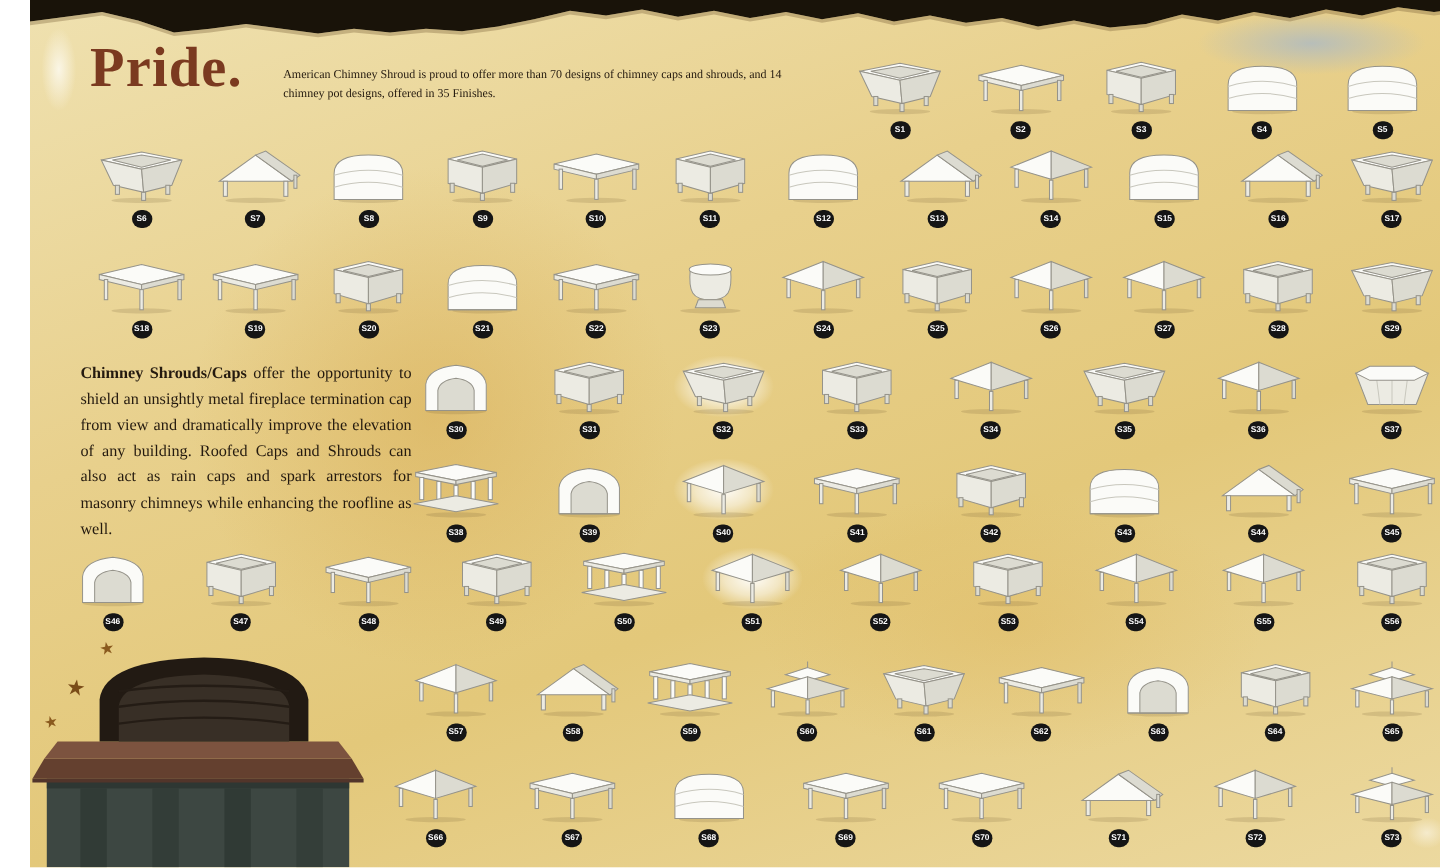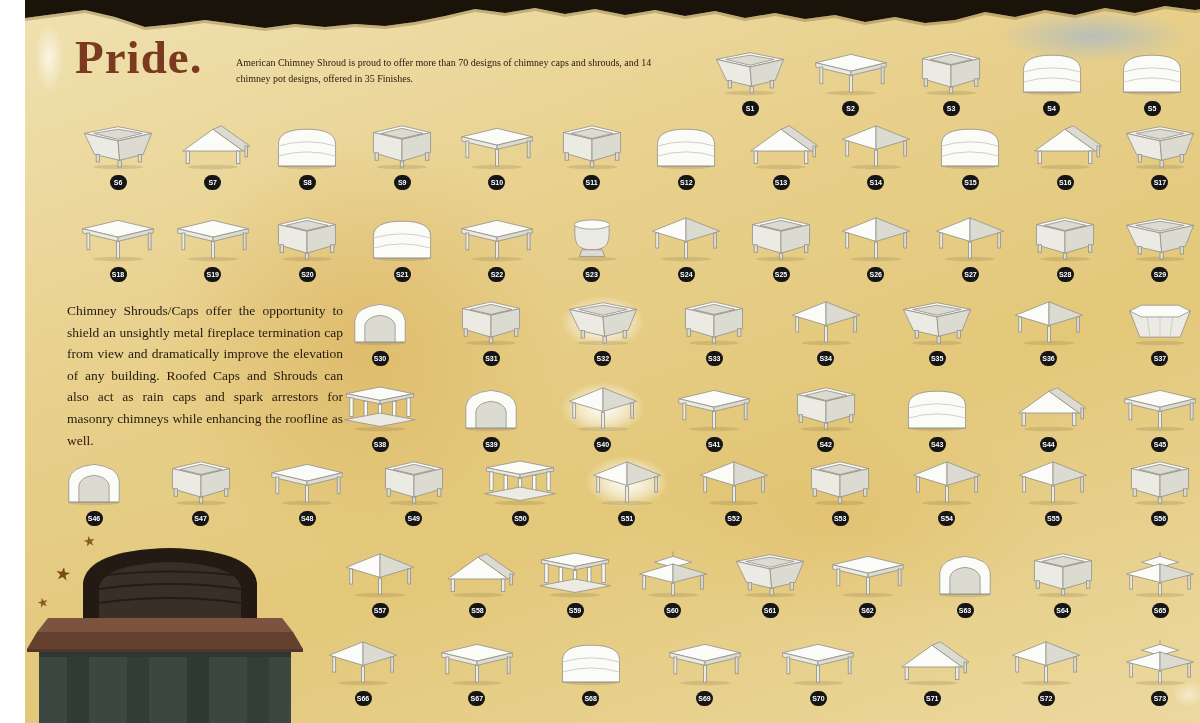--- a/index.html
+++ b/index.html
@@ -25,21 +25,21 @@
     font-size:47px;letter-spacing:1px;
   }
   .intro-text{
     position:absolute;left:211px;top:55px;width:448px;margin:0;z-index:5;
     font-size:10px;line-height:1.55;color:#241a0f;
   }
   .body-text{
     position:absolute;left:42px;top:300px;width:276px;margin:0;z-index:5;
     font-size:13.5px;line-height:1.6;color:#241a0f;text-align:justify;
   }
-  .body-text strong{font-weight:400;}
+  .body-text strong{font-weight:700;}
   .shroud-row{position:absolute;display:flex;justify-content:space-between;z-index:4;}
   .row-a{left:682px;top:46px;width:488px;}
   .row-b{left:50px;top:120px;width:1128px;}
   .row-c{left:50px;top:212px;width:1128px;}
   .row-d{left:312px;top:296px;width:866px;}
   .row-e{left:312px;top:382px;width:866px;}
   .row-f{left:26px;top:456px;width:1152px;}
   .row-g{left:312px;top:548px;width:866px;}
   .row-h{left:295px;top:636px;width:883px;}
   .shroud-item{width:86px;display:flex;flex-direction:column;align-items:center;}

